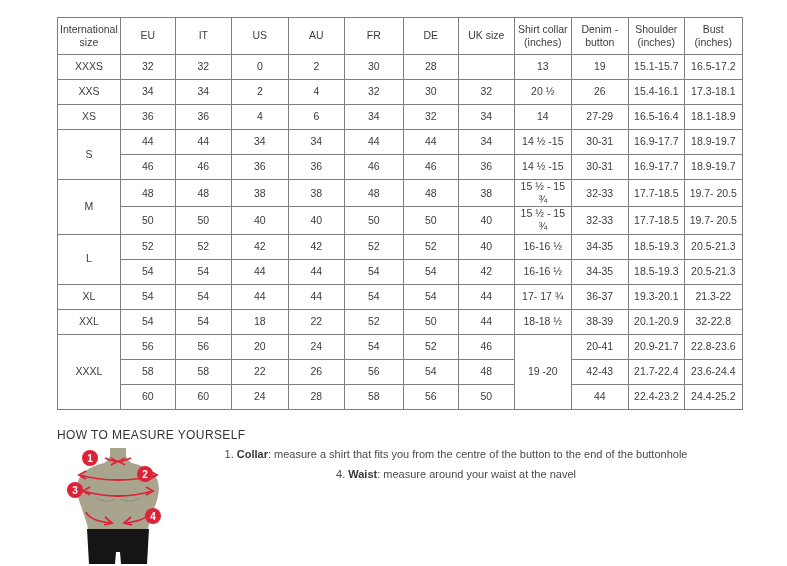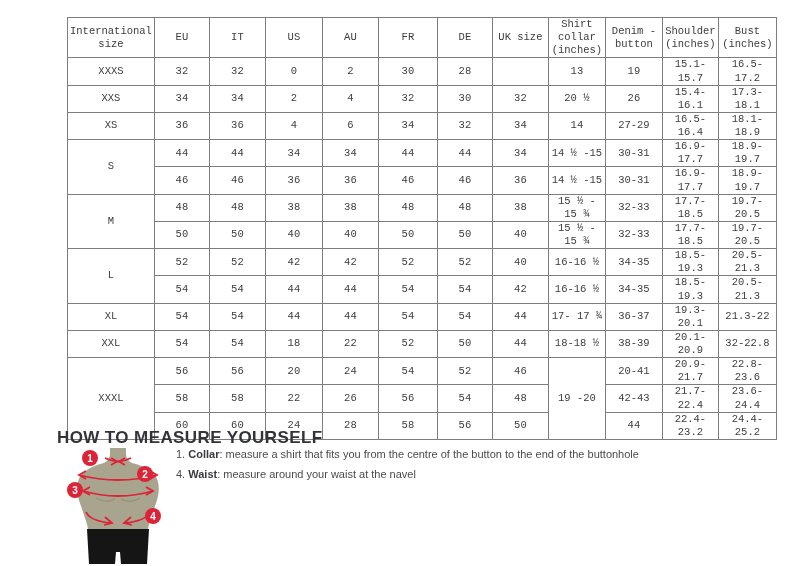--- a/index.html
+++ b/index.html
@@ -3,48 +3,48 @@
 <meta charset="utf-8">
 <style>
   html,body{margin:0;padding:0;}
   body{
     width:787px;height:566px;position:relative;overflow:hidden;
     background:#ffffff;
     font-family:"Liberation Sans", sans-serif;
   }
   
   table.size-chart{
-    position:absolute;left:67px;top:17px;
-    border-collapse:collapse;table-layout:fixed;font-family:Liberation Mono, monospace;
+    position:absolute;left:57px;top:17px;
+    border-collapse:collapse;table-layout:fixed;
   }
   table.size-chart th, table.size-chart td{
     border:1px solid #7e7e7e;
     text-align:center;vertical-align:middle;
     font-size:10.5px;line-height:1.25;
     color:#3c3c3c;font-weight:400;
     padding:0 2px;
     overflow:hidden;white-space:normal;
   }
   table.size-chart th{height:36px;}
   table.size-chart td{height:24px;}
 
   
   .measure-title{
     position:absolute;left:57px;top:428px;
-    font-size:17px;font-weight:bold;color:#33333b;
+    font-size:12px;font-weight:normal;color:#33333b;
     letter-spacing:.4px;
   }
   .measure-figure{
     position:absolute;left:56px;top:446px;width:124px;height:120px;
   }
   .measure-steps{
     position:absolute;left:176px;top:448px;width:560px;
     font-size:11px;color:#4b4b4b;
   }
-  .measure-step{margin-bottom:7px;line-height:1.2;}
+  .measure-step{margin-bottom:7px;line-height:1.2;text-align:center;}
   .measure-step b{color:#39393f;}
 </style>
 </head>
 <body>
 
 <table class="size-chart">
   <colgroup>
     <col style="width:57px">
       <col style="width:55px">
       <col style="width:56px">

